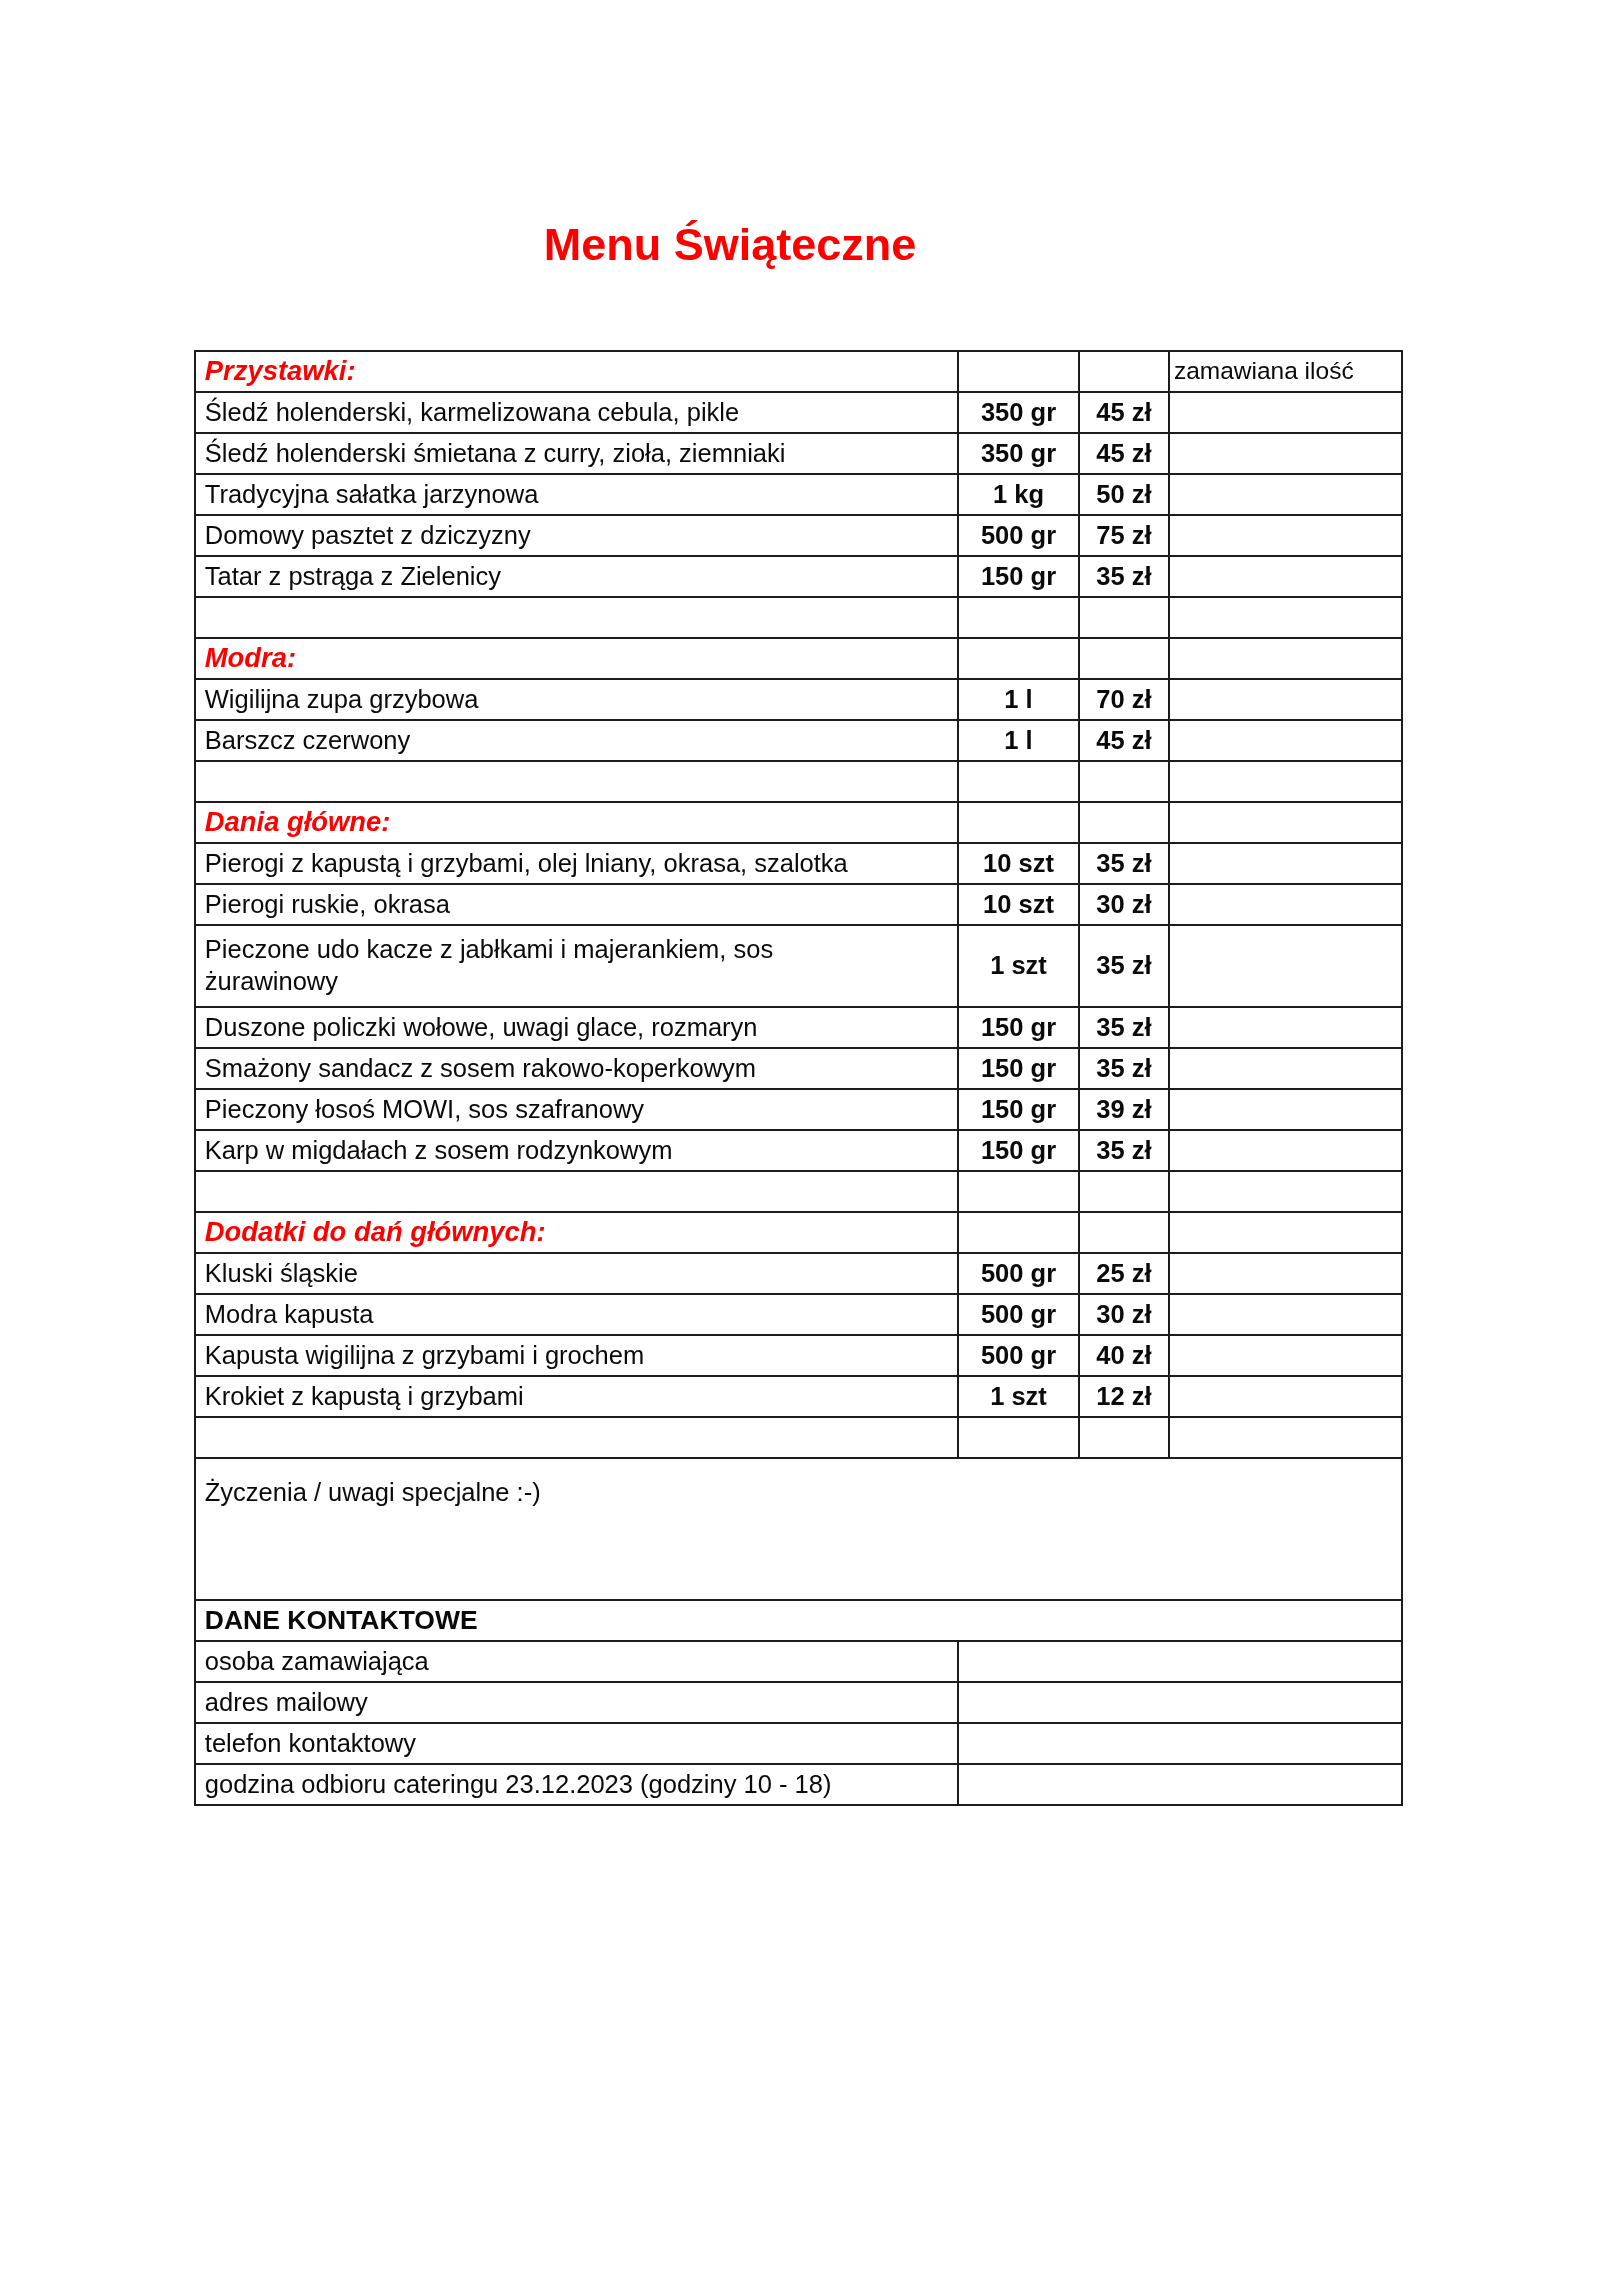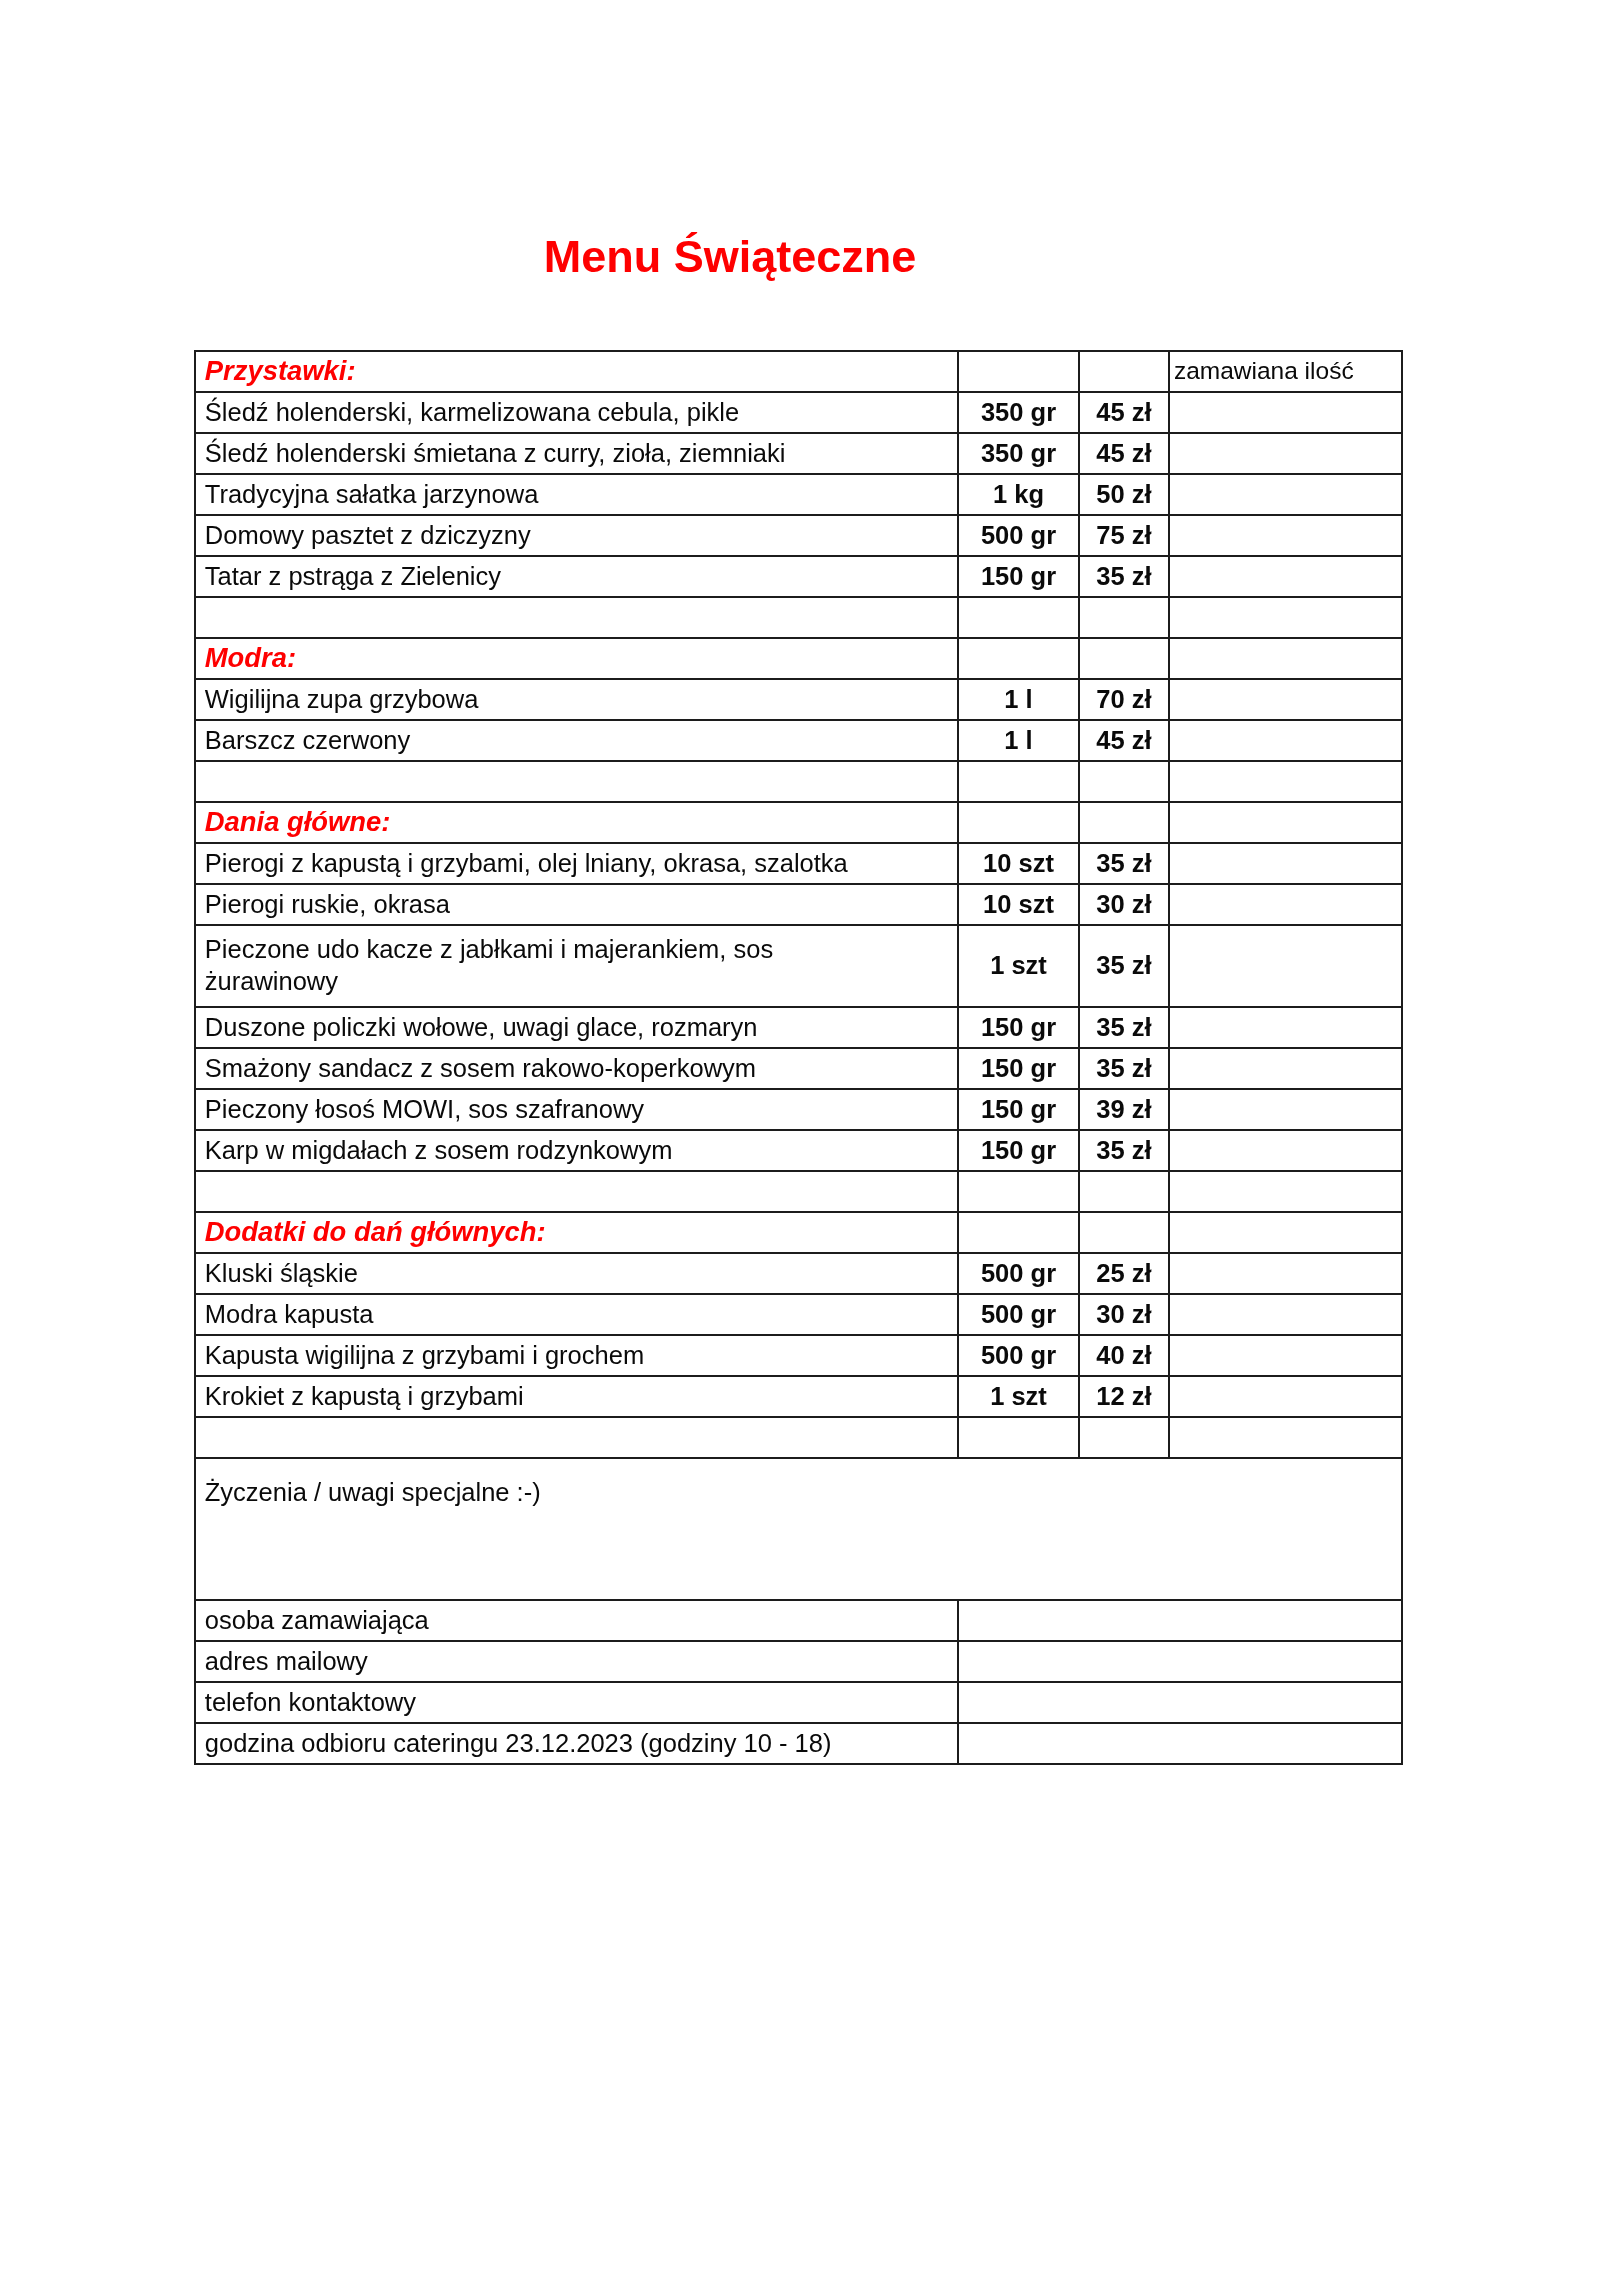--- a/index.html
+++ b/index.html
@@ -5,21 +5,21 @@
   html, body { margin:0; padding:0; }
   body {
     width:1621px; height:2293px;
     background:#ffffff;
     position:relative;
     font-family:"Liberation Sans","DejaVu Sans",sans-serif;
     color:#0a0a0a;
   }
   .page-title {
     position:absolute;
-    top:231px; left:0; width:1460px;
+    top:219px; left:0; width:1460px;
     text-align:center;
     font-size:45px;
     font-weight:bold;
     color:#fe0000;
     letter-spacing:0px;
   }
   table.menu-table {
     position:absolute;
     left:194px; top:350px;
     width:1207px;
@@ -215,20 +215,23 @@
       <tr class="r-std">
         <td></td>
         <td></td>
         <td></td>
         <td></td>
       </tr>
       <tr class="r-note">
         <td colspan="4">Życzenia / uwagi specjalne :-)</td>
       </tr>
       <tr class="r-std">
+        <td colspan="4" class="contact-header-cell">DANE KONTAKTOWE</td>
+      </tr>
+      <tr class="r-std">
         <td>osoba zamawiająca</td>
         <td colspan="3"></td>
       </tr>
       <tr class="r-std">
         <td>adres mailowy</td>
         <td colspan="3"></td>
       </tr>
       <tr class="r-std">
         <td>telefon kontaktowy</td>
         <td colspan="3"></td>

